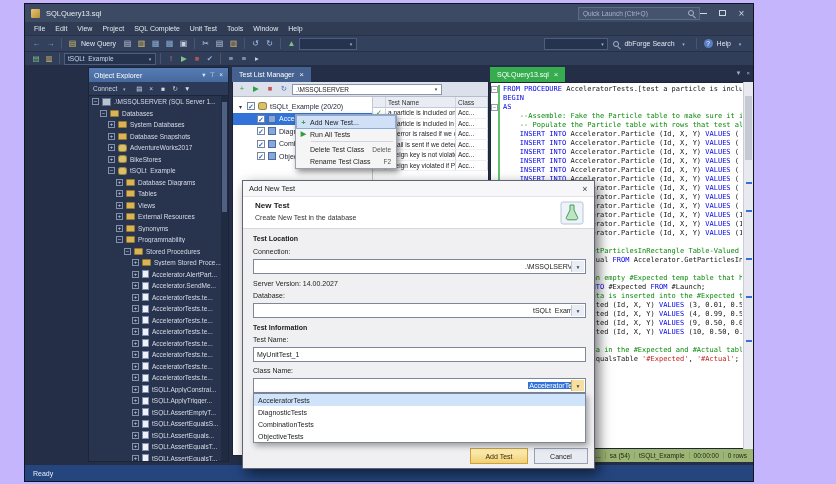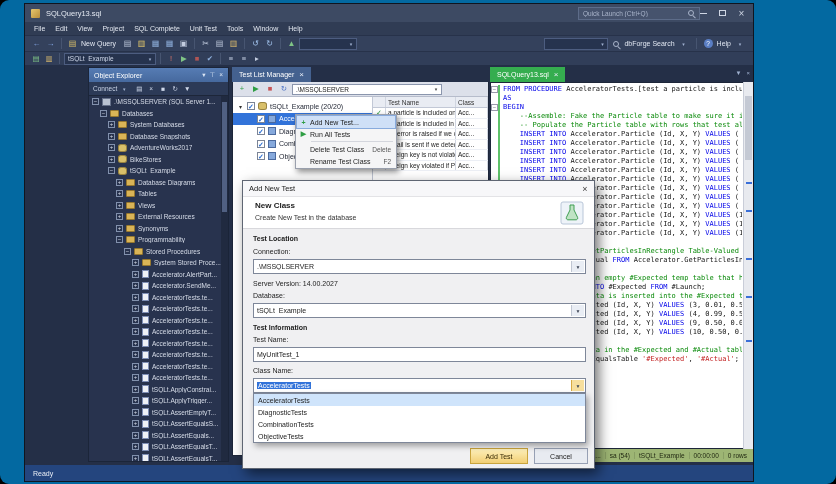--- a/index.html
+++ b/index.html
@@ -1,17 +1,17 @@
 <!DOCTYPE html>
 <html style="--accent: #3273d9; --title-bar: #3d4a63; --chrome: #303c54; --dock: #242f47; --panel-header: #567cb4; --editor-tab-green: #35ad4f; --status-bar: #24457e; --editor-status-green: #9db574; --sql-keyword: #0000e8; --sql-comment: #0a8a0a; --sql-string: #c22121;"><head>
 <meta charset="utf-8">
 <style>
   html,body{margin:0;padding:0;background:#000;}
   *{box-sizing:border-box;}
-  #desktop{position:relative;width:836px;height:484px;background:#0369a1;overflow:hidden;font-family:"Liberation Sans",sans-serif;border-radius:9px;-webkit-font-smoothing:antialiased;}
+  #desktop{position:relative;width:836px;height:484px;background:#c4b5fd;overflow:hidden;font-family:"Liberation Sans",sans-serif;-webkit-font-smoothing:antialiased;}
   #win{position:absolute;left:25px;top:4px;width:728px;height:477px;background:var(--chrome,#303c54);overflow:hidden;box-shadow:0 0 0 1px #10151f;}
 
   
   #titlebar{position:absolute;left:0;top:0;right:0;height:18px;background:var(--title-bar,#3d4a63);display:flex;align-items:center;padding:0 6px;}
   #appicon{width:9px;height:9px;background:linear-gradient(135deg,#e8c86e,#b98d3a);border-radius:1px;margin-right:6px;flex:0 0 auto;}
   #wtitle{font-size:7.5px;color:#e4e9f2;white-space:nowrap;}
   #quicklaunch{position:absolute;left:553px;top:2.5px;width:122px;height:13px;background:#46536d;border:1px solid #5d6c89;display:flex;align-items:center;padding:0 4px;gap:4px;}
   .qltext{font-size:6.5px;color:#a9b4ca;flex:1;white-space:nowrap;overflow:hidden;}
   .mag{width:8px;height:8px;position:relative;flex:0 0 auto;display:inline-block;}
   .mag::before{content:"";position:absolute;left:1px;top:1px;width:4px;height:4px;border:1px solid #a9b4ca;border-radius:50%;}
@@ -116,21 +116,21 @@
   #ed-scroll{position:absolute;right:0;top:15px;width:10px;bottom:13px;background:#e8eaef;border-left:1px solid #c9cdd8;}
   .ed-thumb{position:absolute;left:1px;top:14px;width:7px;height:64px;background:#c4c9d4;}
   .mark{position:absolute;left:2px;width:6px;height:2px;background:#3a6fd8;}
   #ed-status{position:absolute;left:0;bottom:0;right:0;height:13px;background:var(--editor-status-green,#9db574);display:flex;align-items:center;font-size:6.5px;color:#222a12;padding:0 2px;overflow:hidden;}
   .st-seg{display:flex;align-items:center;gap:3px;padding:0 4px;border-left:1px solid rgba(0,0,0,.12);white-space:nowrap;}
   .st-seg:first-child{border-left:none;}
   .st-seg.pushright{margin-left:auto;}
   .green-dot{width:5px;height:5px;border-radius:50%;background:#2e7d32;border:1px solid #205723;}
 
   
-  #dialog{position:absolute;left:217px;top:176px;width:353px;height:289px;background:#f0f0f2;border:1px solid #5f6673;box-shadow:4px 5px 12px rgba(0,0,0,.55);z-index:80;font-size:7px;color:#1c1c1c;}
+  #dialog{position:absolute;left:217px;top:176px;width:353px;height:289px;background:#f0f0f2;border:1px solid #5f6673;box-shadow:4px 5px 12px rgba(0,0,0,.55);z-index:80;font-size:7px;color:#1c1c1c;text-align:right;}
   #dlg-title{position:absolute;left:0;top:0;right:0;height:16px;display:flex;align-items:center;padding:0 6px;font-size:7.5px;background:#f7f7f9;border-bottom:1px solid #e3e3e6;}
   #dlg-close{position:absolute;right:0;top:0;width:18px;height:15px;display:flex;align-items:center;justify-content:center;font-size:9px;color:#444;}
   #dlg-head{position:absolute;left:0;top:16px;right:0;height:32px;background:#fff;border-bottom:1px solid #d8d8dc;}
   #dlg-heading{position:absolute;left:12px;top:4px;font-size:8px;font-weight:bold;}
   #dlg-sub{position:absolute;left:12px;top:17px;font-size:7px;color:#333;}
   #dlg-icon{position:absolute;right:10px;top:4px;}
   .dlg-label{position:absolute;left:10px;font-size:7px;}
   .dlg-section{font-weight:bold;}
   .dlg-combo{position:absolute;left:10px;width:333px;height:15px;background:#fff;border:1px solid #7e8799;display:flex;align-items:center;padding:0 3px;}
   .dlg-combo .val{flex:1;font-size:7px;white-space:nowrap;overflow:hidden;}
@@ -543,22 +543,22 @@
             <span>▼</span>
             <span>×</span>
           </span>
         </div>
         <div id="ed-body">
           <div id="trackbar" style="height: 297px;"></div>
           <div class="fold" style="top:3px">−</div>
           <div class="fold" style="top:21px">−</div>
           <div id="code">
               <div class="cl"><span class="sql-k">FROM PROCEDURE</span><span class="sql-p"> AcceleratorTests.[test a particle is included only if it fits in the rectangle]</span></div>
+              <div class="cl"><span class="sql-k">BEGIN</span></div>
               <div class="cl"><span class="sql-k">AS</span></div>
-              <div class="cl"><span class="sql-k">BEGIN</span></div>
               <div class="cl"><span class="sql-c">    --Assemble: Fake the Particle table to make sure it is empty and has no constraints</span></div>
               <div class="cl"><span class="sql-c">    -- Populate the Particle table with rows that test all the boundary conditions</span></div>
               <div class="cl"><span class="sql-p">    </span><span class="sql-k">INSERT INTO</span><span class="sql-p"> Accelerator.Particle (Id, X, Y) </span><span class="sql-k">VALUES</span><span class="sql-p"> ( 1, 0.50, 0.50);</span></div>
               <div class="cl"><span class="sql-p">    </span><span class="sql-k">INSERT INTO</span><span class="sql-p"> Accelerator.Particle (Id, X, Y) </span><span class="sql-k">VALUES</span><span class="sql-p"> ( 2, -0.01, 0.50);</span></div>
               <div class="cl"><span class="sql-p">    </span><span class="sql-k">INSERT INTO</span><span class="sql-p"> Accelerator.Particle (Id, X, Y) </span><span class="sql-k">VALUES</span><span class="sql-p"> ( 3, 0.01, 0.50);</span></div>
               <div class="cl"><span class="sql-p">    </span><span class="sql-k">INSERT INTO</span><span class="sql-p"> Accelerator.Particle (Id, X, Y) </span><span class="sql-k">VALUES</span><span class="sql-p"> ( 4, 0.99, 0.50);</span></div>
               <div class="cl"><span class="sql-p">    </span><span class="sql-k">INSERT INTO</span><span class="sql-p"> Accelerator.Particle (Id, X, Y) </span><span class="sql-k">VALUES</span><span class="sql-p"> ( 5, 1.01, 0.50);</span></div>
               <div class="cl"><span class="sql-p">    </span><span class="sql-k">INSERT INTO</span><span class="sql-p"> Accelerator.Particle (Id, X, Y) </span><span class="sql-k">VALUES</span><span class="sql-p"> ( 6, 0.50, -0.01);</span></div>
               <div class="cl"><span class="sql-p">    </span><span class="sql-k">INSERT INTO</span><span class="sql-p"> Accelerator.Particle (Id, X, Y) </span><span class="sql-k">VALUES</span><span class="sql-p"> ( 7, 0.50, 0.01);</span></div>
               <div class="cl"><span class="sql-p">    </span><span class="sql-k">INSERT INTO</span><span class="sql-p"> Accelerator.Particle (Id, X, Y) </span><span class="sql-k">VALUES</span><span class="sql-p"> ( 8, 0.50, 0.99);</span></div>
@@ -637,21 +637,21 @@
         </div>
 
     </div>
 
     <div id="dialog">
       <div id="dlg-title">
         <span>Add New Test</span>
       </div>
       <div id="dlg-close">×</div>
       <div id="dlg-head">
-        <div id="dlg-heading">New Class</div>
+        <div id="dlg-heading">New Test</div>
         <div id="dlg-sub">Create New Test in the database</div>
         <div id="dlg-icon">
           <svg width="24" height="24" viewBox="0 0 24 24">
             <rect x="1" y="1" width="22" height="22" rx="2" fill="#eef3f9" stroke="#b9c6d8"></rect>
             <path d="M10 4h4v5l3.6 7.4a1.7 1.7 0 0 1-1.5 2.4H7.9a1.7 1.7 0 0 1-1.5-2.4L10 9z" fill="#bfe3c4" stroke="#3f9e52"></path>
           </svg>
         </div>
       </div>
 
       <div class="dlg-label dlg-section" style="top:54px">Test Location</div>

